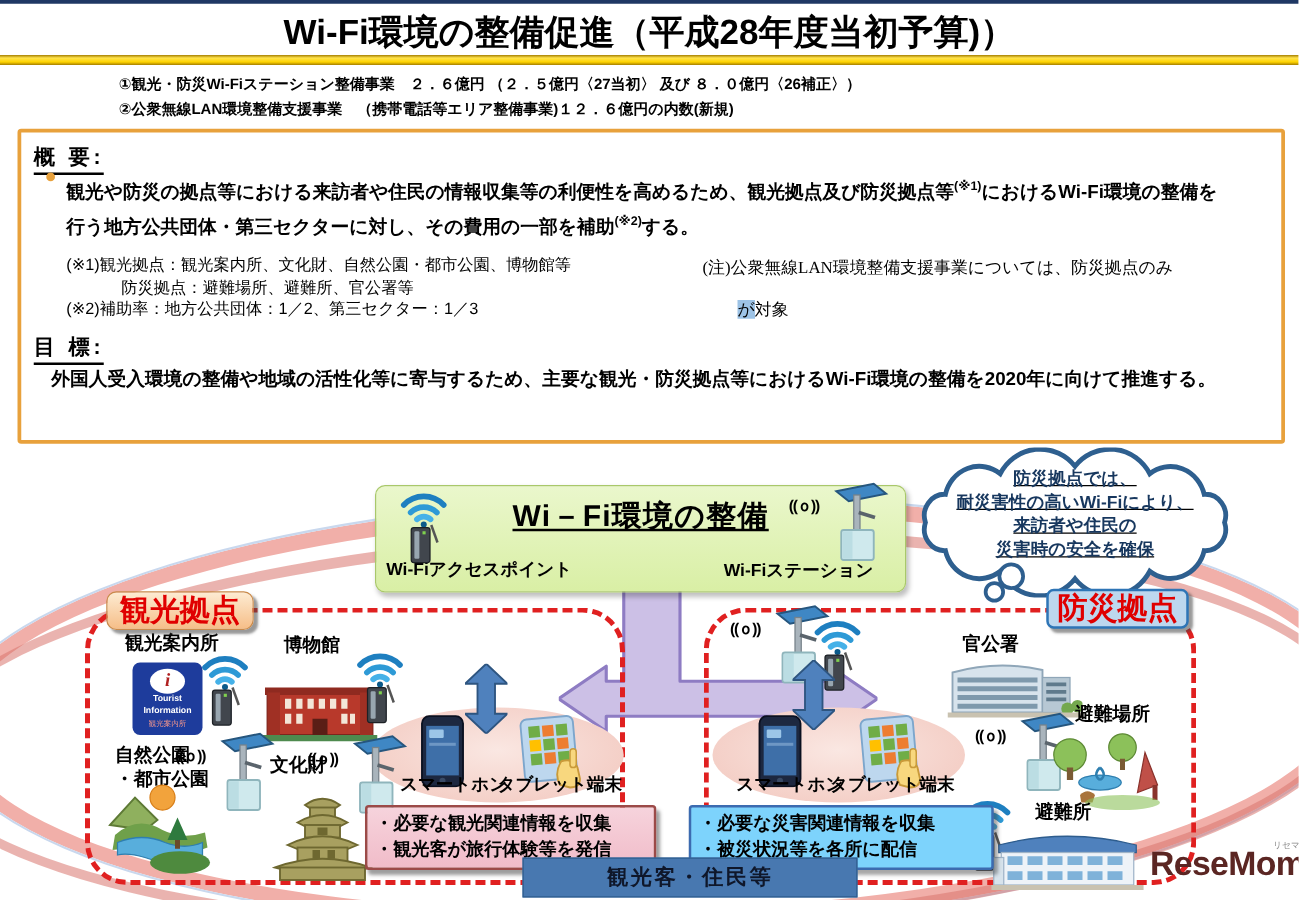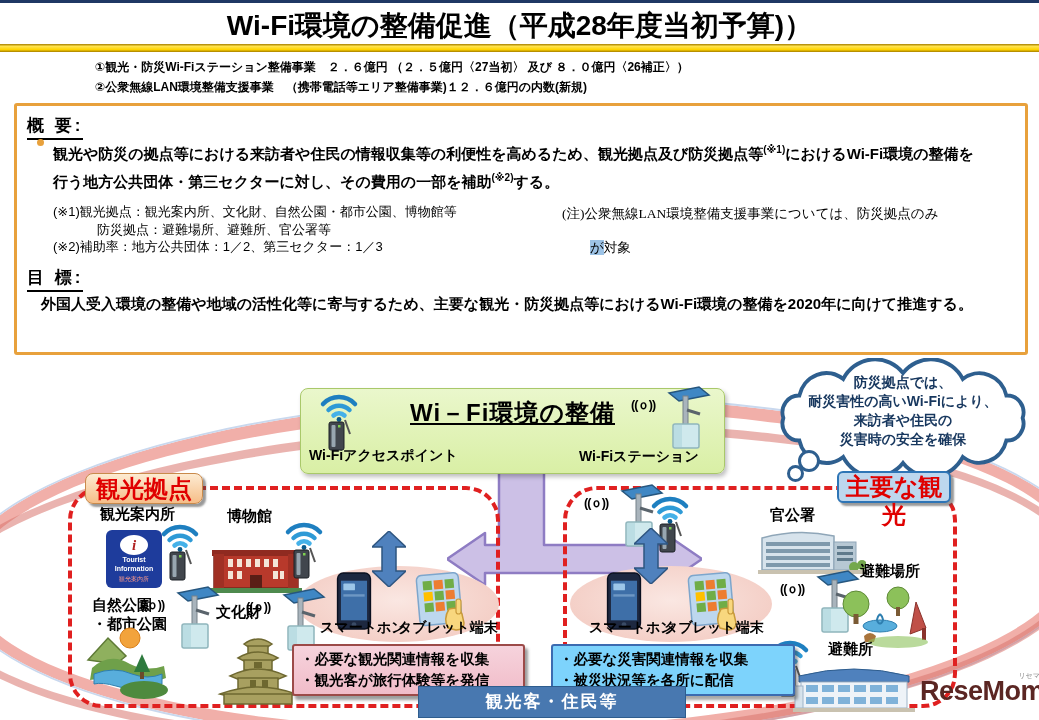--- a/index.html
+++ b/index.html
@@ -63,21 +63,21 @@
   .ellipse{position:absolute;width:202px;height:76px;border-radius:50%;z-index:2;
            background:radial-gradient(ellipse at 50% 45%,#FAE7E2 0%,#F3CBC2 85%);}
   .dev-lbl{position:absolute;font-weight:800;font-size:14px;white-space:nowrap;z-index:4;}
   .infobox{position:absolute;z-index:5;font-size:14.5px;font-weight:800;line-height:21px;
            padding:3px 6px;border-radius:3px;white-space:nowrap;}
   .infobox-left{left:292px;top:644px;width:217px;height:42px;background:linear-gradient(180deg,#F6D3DC,#F1BCC9);
            border:2px solid #9C4A48;box-shadow:3px 4px 3px rgba(60,60,60,.5);}
   .infobox-right{left:531px;top:644px;width:228px;height:42px;background:#7dd3fc;
            border:2px solid #3C6BB0;box-shadow:3px 4px 3px rgba(60,60,60,.45);margin-left:20px;}
   .bottom-badge{position:absolute;left:418px;top:686px;width:266px;height:30px;z-index:6;background:#4878B0;
-           border:1px solid #2E5D8E;color:#ffffff;font-weight:900;font-size:17px;text-align:center;
+           border:1px solid #2E5D8E;color:#0f172a;font-weight:900;font-size:17px;text-align:center;
            line-height:30px;letter-spacing:2px;}
   .arrow{position:absolute;line-height:0;}
   
   .tsign{position:absolute;left:106px;top:530px;width:56px;height:58px;background:#1E3C9C;border-radius:6px;
          z-index:3;text-align:center;color:#fff;}
   .tsign .oval{margin:5px auto 1px;width:28px;height:20px;background:#fff;border-radius:50%;
          font-family:"Liberation Serif","DejaVu Serif",serif;font-style:italic;font-weight:bold;
          color:#B02020;font-size:15px;line-height:20px;}
   .tsign .tl{font-size:7px;font-weight:bold;line-height:8.5px;}
   .tsign .tj{font-size:6px;color:#FF9A8A;margin-top:2px;}
@@ -120,21 +120,21 @@
 
   <div class="ring ring-a"></div>
   <div class="ring ring-b"></div>
 
   <div class="arrow" style="left:447px;top:467px;z-index:1;">
     <svg width="255" height="125" viewBox="0 0 255 125">
       <path d="M52,0 L97,0 L97,78 L217,78 L217,66 L255,92 L217,118 L217,106 L38,106 L38,118 L0,92 L38,66 L38,78 L52,78 Z" fill="#CCC0E6" stroke="#8E7CC3" stroke-width="2.5" stroke-linejoin="round"></path>
     </svg>
   </div>
 
-  <div class="cloud" style="left:769px;top:358px;width:268px;height:120px;">
+  <div class="cloud" style="left:726px;top:358px;width:268px;height:120px;text-decoration:underline;">
     <svg viewBox="0 0 280 120" preserveAspectRatio="none">
       <path d="M15,60 A17,17 0 0 1 31.7,37.5 A29,29 0 0 1 77.5,21 A38,38 0 0 1 140,15 A38,38 0 0 1 202.5,21 A29,29 0 0 1 248,37.5 A17,17 0 0 1 265,60 A17,17 0 0 1 248,82.5 A29,29 0 0 1 202.5,99 A38,38 0 0 1 140,105 A38,38 0 0 1 77.5,99 A29,29 0 0 1 31.7,82.5 A17,17 0 0 1 15,60 Z" fill="#fff" stroke="#2E5F8F" stroke-width="4"></path>
     </svg>
     <div class="cloud-text">
       <div>防災拠点では、</div>
         <div>耐災害性の高いWi-Fiにより、</div>
       <div>来訪者や住民の</div>
         <div>災害時の安全を確保</div>
     </div>
   </div>
@@ -164,21 +164,21 @@
             <rect x="15" y="41" width="8" height="22" fill="#BBDDE3"></rect>
           </svg></span>
     </div>
     <div class="gb-label" style="left:278px;top:59px;">Wi-Fiステーション</div>
   </div>
 
   <div class="zone" style="left:68px;top:486px;width:424px;height:214px;"></div>
   <div class="zone" style="left:563px;top:486px;width:386px;height:214px;"></div>
 
   <div class="badge badge-tourism">観光拠点</div>
-  <div class="badge badge-disaster">主要な観光</div>
+  <div class="badge badge-disaster">防災拠点</div>
 
   <div class="lbl" style="left:100px;top:505px;">観光案内所</div>
   <div class="tsign">
     <div class="oval">i</div>
     <div class="tl">Tourist</div>
     <div class="tl">Information</div>
     <div class="tj">観光案内所</div>
   </div>
   <span class="icon" style="left:158px;top:520px;"><svg width="44" height="62" viewBox="0 0 44 62">
         <path d="M6 14 A22 22 0 0 1 38 14" fill="none" stroke="#1E7FC0" stroke-width="4.5" stroke-linecap="round"></path>

